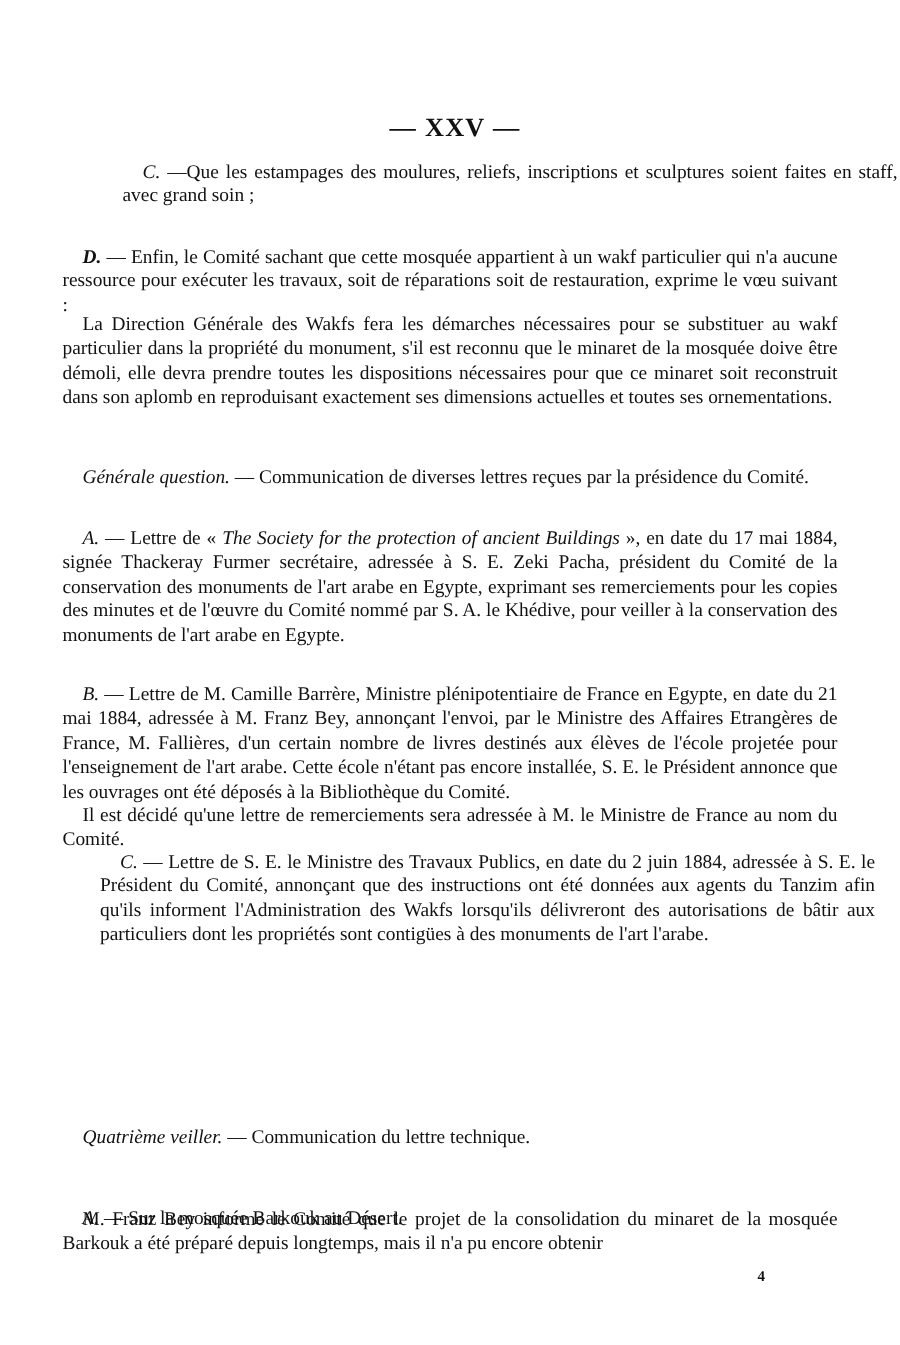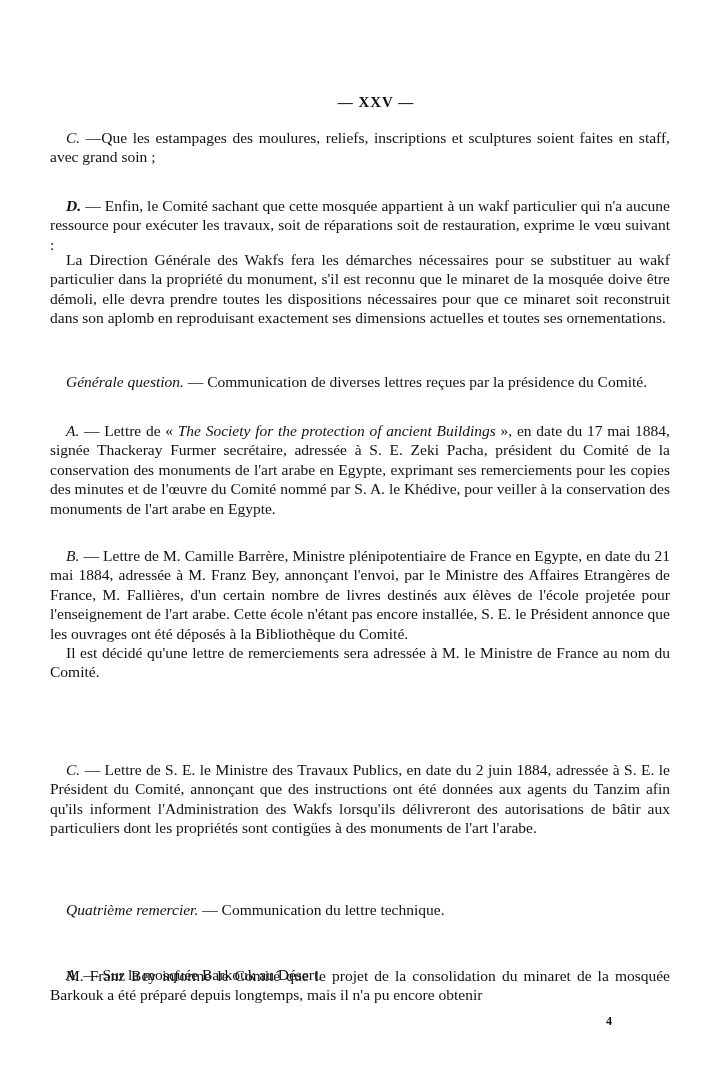--- a/index.html
+++ b/index.html
@@ -4,37 +4,37 @@
 <style>
   html, body { margin: 0; padding: 0; background: #ffffff; }
   body { width: 720px; height: 1076px; position: relative; overflow: hidden; }
   .page {
     position: absolute; left: 50px; top: 0; width: 620px;
     font-family: "Liberation Serif", "DejaVu Serif", serif;
     font-size: 15.5px; line-height: 19.4px; color: #111;
     text-align: justify;
   }
   .folio {
-    position: absolute; top: 93px; left: 16px; width: 620px;
-    text-align: center; font-weight: bold; font-size: 15px; letter-spacing: 1px;
+    position: absolute; top: 93px; left: 4px; width: 620px;
+    text-align: center; font-weight: bold; font-size: 21px; letter-spacing: 1px;
   }
   .block { position: absolute; left: 0; width: 620px; }
   p { margin: 0; text-indent: 16px; text-align: justify; }
   .it { font-style: italic; }
   .b { font-weight: bold; }
   .last { text-align-last: left; }
   .sig { position: absolute; top: 1012px; left: 556px; font-size: 12px; font-weight: bold; }
 </style>
 </head>
 <body>
 
 <div class="page">
   <div class="folio">— XXV —</div>
 
-  <div class="block" style="top:128px;">
+  <div class="block" style="top:128px;margin-left:48px;">
     <p><span class="it">C.</span><span> —</span><span>Que les estampages des moulures, reliefs, inscriptions et sculptures soient faites en staff, avec grand soin ;</span></p>
   </div>
 
   <div class="block" style="top:196px;">
     <p><span class="it b">D.</span><span> — </span><span>Enfin, le Comité sachant que cette mosquée appartient à un wakf particulier qui n'a aucune ressource pour exécuter les travaux, soit de réparations soit de restauration, exprime le vœu suivant :</span></p>
   </div>
 
   <div class="block" style="top:250px;">
     <p>La Direction Générale des Wakfs fera les démarches nécessaires pour se substituer au wakf particulier dans la propriété du monument, s'il est reconnu que le minaret de la mosquée doive être démoli, elle devra prendre toutes les dispositions nécessaires pour que ce minaret soit reconstruit dans son aplomb en reproduisant exactement ses dimensions actuelles et toutes ses ornementations.</p>
   </div>
@@ -45,26 +45,26 @@
 
   <div class="block" style="top:421px;">
     <p><span class="it">A.</span><span> — Lettre de « </span><span class="it">The Society for the protection of ancient Buildings</span><span> », en date du 17 mai 1884, signée Thackeray Furmer secrétaire, adressée à S. E. Zeki Pacha, président du Comité de la conservation des monuments de l'art arabe en Egypte, exprimant ses remerciements pour les copies des minutes et de l'œuvre du Comité nommé par S. A. le Khédive, pour veiller à la conservation des monuments de l'art arabe en Egypte.</span></p>
   </div>
 
   <div class="block" style="top:546px;">
     <p><span class="it">B.</span><span> — Lettre de M. Camille Barrère, Ministre plénipotentiaire de France en Egypte, en date du 21 mai 1884, adressée à M. Franz Bey, annonçant l'envoi, par le Ministre des Affaires Etrangères de France, M. Fallières, d'un certain nombre de livres destinés aux élèves de l'école projetée pour l'enseignement de l'art arabe. Cette école n'étant pas encore installée, S. E. le Président annonce que les ouvrages ont été déposés à la Bibliothèque du Comité.</span></p>
     <p>Il est décidé qu'une lettre de remerciements sera adressée à M. le Ministre de France au nom du Comité.</p>
   </div>
 
-  <div class="block" style="top:760px;">
+  <div class="block" style="top:680px;margin-left:30px;">
     <p><span class="it">C.</span><span> — Lettre de S. E. le Ministre des Travaux Publics, en date du 2 juin 1884, adressée à S. E. le Président du Comité, annonçant que des instructions ont été données aux agents du Tanzim afin qu'ils informent l'Administration des Wakfs lorsqu'ils délivreront des autorisations de bâtir aux particuliers dont les propriétés sont contigües à des monuments de l'art l'arabe.</span></p>
   </div>
 
   <div class="block" style="top:900px;">
-    <p><span class="it">Quatrième remercier.</span><span> — Communication du lettre technique.</span></p>
+    <p><span class="it">Quatrième veiller.</span><span> — Communication du lettre technique.</span></p>
   </div>
 
   <div class="block" style="top:942px;margin-top:23px;">
     <p><span class="it">A.</span><span> — Sur la mosquée Barkouk au Désert.</span></p>
   </div>
 
   <div class="block" style="top:966px;">
     <p class="last">M. Franz Bey informe le Comité que le projet de la consolidation du minaret de la mosquée Barkouk a été préparé depuis longtemps, mais il n'a pu encore obtenir</p>
   </div>
 

